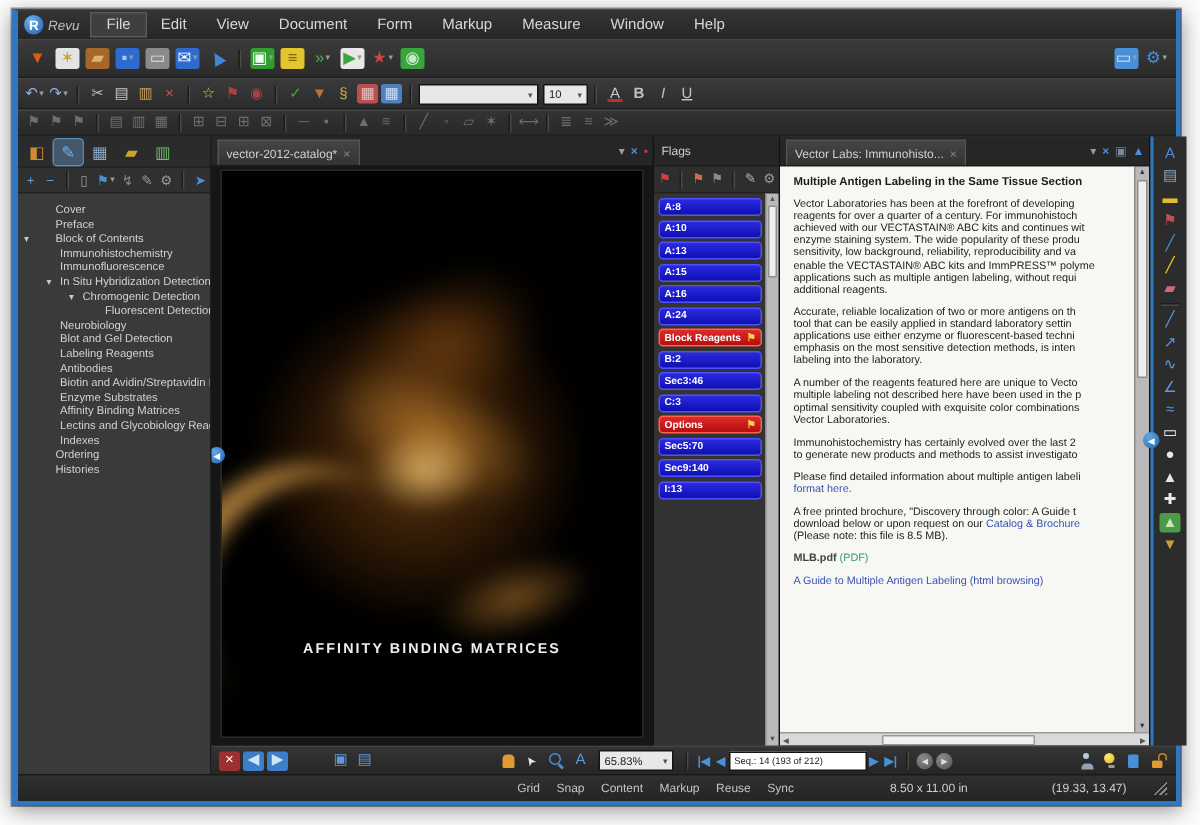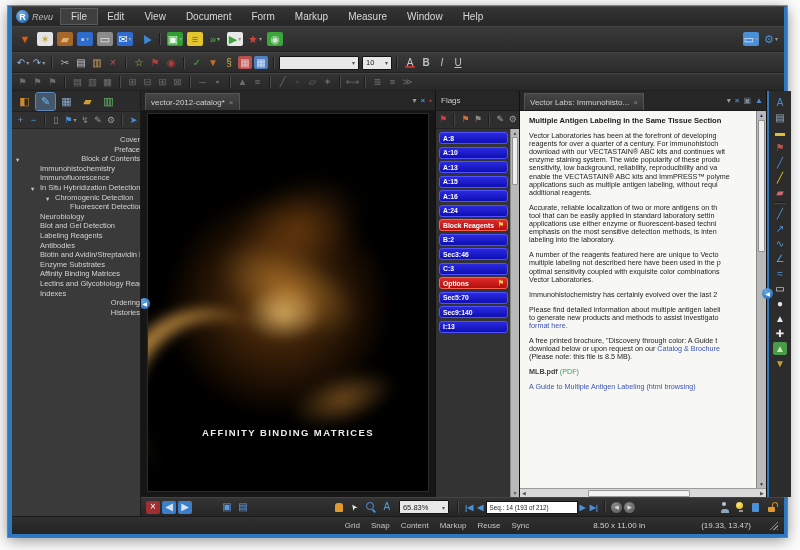--- a/index.html
+++ b/index.html
@@ -34,21 +34,21 @@
   
   .leftpanel{width:128px;flex:0 0 auto;background:#333;border-right:1px solid #1a1a1a;display:flex;flex-direction:column;}
   .ltabs{height:20px;display:flex;align-items:center;background:#2b2b2b;border-bottom:1px solid #222;padding-left:2px;}
   .ltab{width:19px;height:17px;display:flex;align-items:center;justify-content:center;font-size:11px;margin:0 1px;border-radius:2px;}
   .ltab.sel{background:#45586b;outline:1px solid #5d87b5;}
   .lsub{height:16px;display:flex;align-items:center;background:#303030;border-bottom:1px solid #222;padding-left:2px;}
   .lsub .ic{width:13px;height:12px;font-size:9px;}
   .tree{flex:1;background:#3a3a3a;padding-top:6px;overflow:hidden;}
   .tree-item{position:relative;font-size:7.5px;line-height:9.6px;color:#d2d2d2;white-space:nowrap;overflow:hidden;}
   .tree-item.expanded::before{content:"▾";position:absolute;font-size:6.5px;color:#c8c8c8;top:1px;}
-  .lvl0{padding-left:9px;text-align:right;} .lvl0.expanded::before{left:4px;}
+  .lvl0{padding-left:25px;} .lvl0.expanded::before{left:4px;}
   .lvl1{padding-left:28px;} .lvl1.expanded::before{left:19px;}
   .lvl2{padding-left:43px;} .lvl2.expanded::before{left:34px;}
   .lvl3{padding-left:58px;}
   
   .rightstack{flex:1;display:flex;flex-direction:column;min-width:0;}
   .panelsrow{flex:1;display:flex;min-height:0;}
   .phead{height:19px;background:#262626;border-bottom:1px solid #1a1a1a;display:flex;align-items:center;flex:0 0 auto;}
   .ptab{height:16px;margin:2px 0 0 4px;background:linear-gradient(#454545,#333);border:1px solid #555;border-bottom:none;display:flex;align-items:center;padding:0 5px;font-size:8px;color:#cfcfcf;max-width:72%;}
   .ptab .tlabel{white-space:nowrap;overflow:hidden;text-overflow:ellipsis;}
   .ptab .tclose{margin-left:4px;color:#8a8a8a;font-size:8px;}
@@ -407,38 +407,38 @@
                 <span class="pc-doc">▣</span>
                 <span class="pc-x">▲</span>
               </div>
             </div>
             <div class="docbody">
               <div class="docpage">
 
               <div class="doc-line"><span class="heading">Multiple Antigen Labeling in the Same Tissue Section</span></div>
                   <div class="doc-line gap"><span>Vector Laboratories has been at the forefront of developing</span></div>
                   <div class="doc-line"><span>reagents for over a quarter of a century. For immunohistoch</span></div>
-                  <div class="doc-line"><span>download with our VECTASTAIN® ABC kits and continues wit</span></div>
+                  <div class="doc-line"><span>achieved with our VECTASTAIN® ABC kits and continues wit</span></div>
                   <div class="doc-line"><span>enzyme staining system. The wide popularity of these produ</span></div>
                   <div class="doc-line"><span>sensitivity, low background, reliability, reproducibility and va</span></div>
                   <div class="doc-line"><span>enable the VECTASTAIN® ABC kits and ImmPRESS™ polyme</span></div>
                   <div class="doc-line"><span>applications such as multiple antigen labeling, without requi</span></div>
                   <div class="doc-line"><span>additional reagents.</span></div>
                   <div class="doc-line gap"><span>Accurate, reliable localization of two or more antigens on th</span></div>
                   <div class="doc-line"><span>tool that can be easily applied in standard laboratory settin</span></div>
                   <div class="doc-line"><span>applications use either enzyme or fluorescent-based techni</span></div>
                   <div class="doc-line"><span>emphasis on the most sensitive detection methods, is inten</span></div>
                   <div class="doc-line"><span>labeling into the laboratory.</span></div>
                   <div class="doc-line gap"><span>A number of the reagents featured here are unique to Vecto</span></div>
                   <div class="doc-line"><span>multiple labeling not described here have been used in the p</span></div>
                   <div class="doc-line"><span>optimal sensitivity coupled with exquisite color combinations</span></div>
                   <div class="doc-line"><span>Vector Laboratories.</span></div>
                   <div class="doc-line gap"><span>Immunohistochemistry has certainly evolved over the last 2</span></div>
+                  <div class="doc-line"><span>to generate new products and methods to assist investigato</span></div>
                   <div class="doc-line gap"><span>Please find detailed information about multiple antigen labeli</span></div>
-                  <div class="doc-line"><span>to generate new products and methods to assist investigato</span></div>
                   <div class="doc-line"><span class="link">format here.</span></div>
                   <div class="doc-line gap"><span>A free printed brochure, "Discovery through color: A Guide t</span></div>
                   <div class="doc-line"><span>download below or upon request on our </span><span class="link">Catalog &amp; Brochure</span></div>
                   <div class="doc-line"><span>(Please note: this file is 8.5 MB).</span></div>
                   <div class="doc-line gap"><span class="strong">MLB.pdf</span><span class="pdf"> (PDF)</span></div>
                   <div class="doc-line gap"><span class="link">A Guide to Multiple Antigen Labeling (html browsing)</span></div>
                 </div>
               <div class="vscroll" style="width:9px;">
                 <div class="varrow" style="top:1px;color:#336;">▲</div>
                 <div class="vthumb" style="top:9px;height:130px;"></div>

